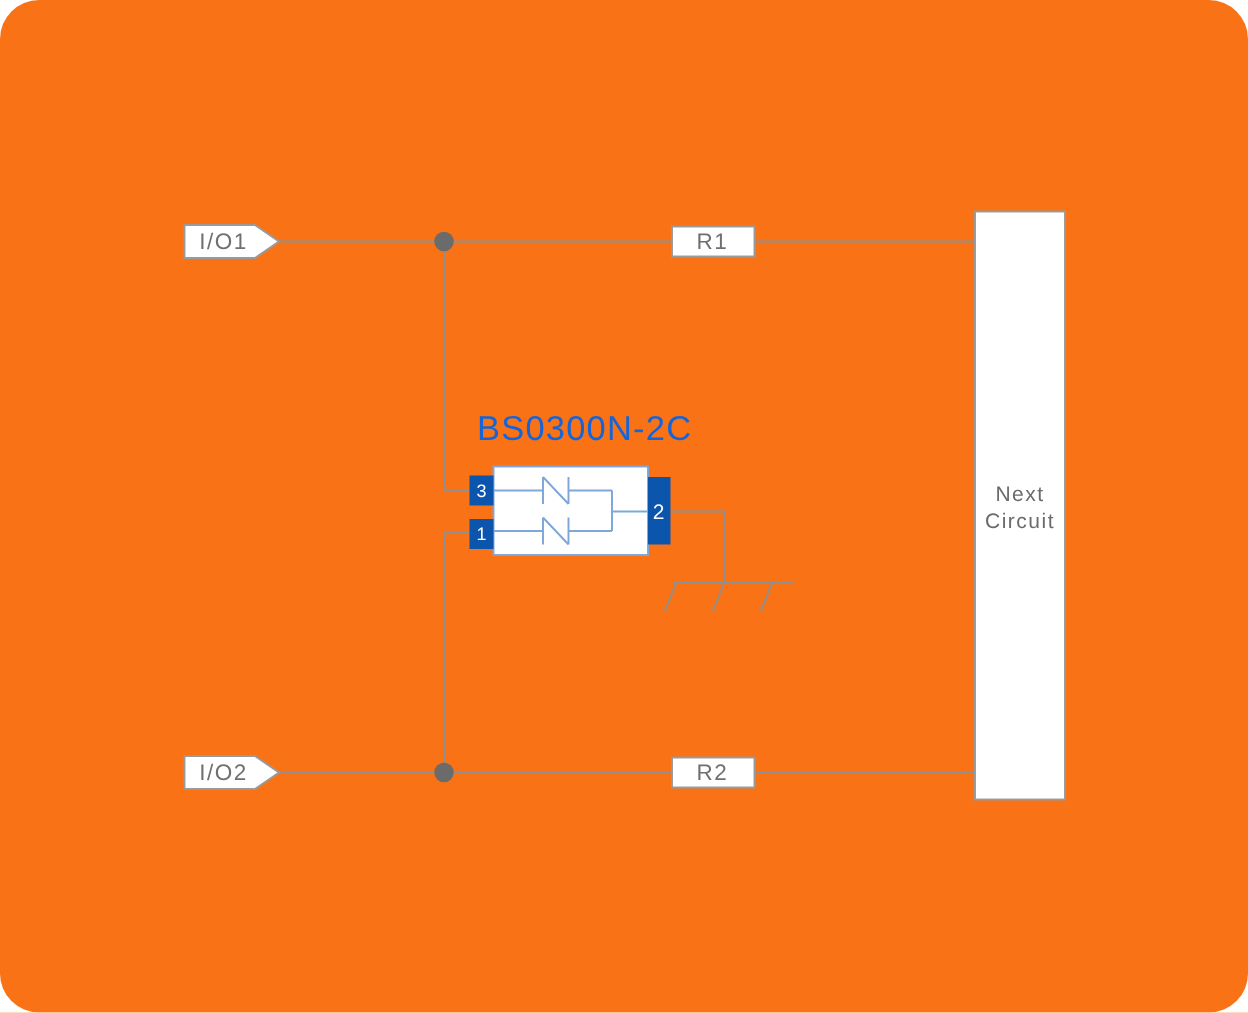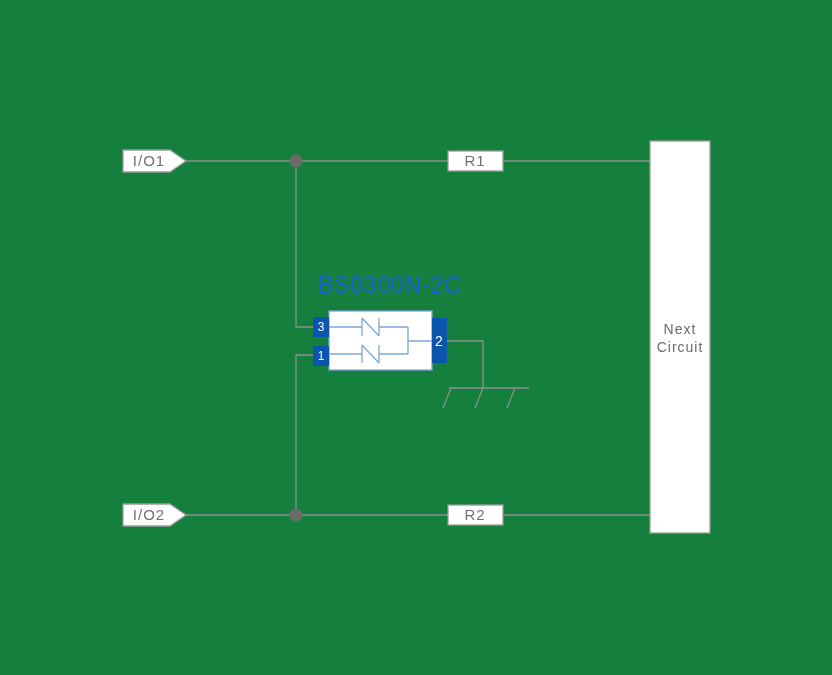--- a/index.html
+++ b/index.html
@@ -1,21 +1,22 @@
 <!DOCTYPE html>
 <html><head>
 <meta charset="utf-8">
 <style>
   html,body{margin:0;padding:0;background:#ffffff;}
   .stage{
     position:relative;
     width:832px;height:675px;
-    background:#15803d;
+    background:#f97316;
     font-family:"Liberation Sans", sans-serif;
     overflow:hidden;
+    border-radius:26px;
   }
   svg{display:block;}
   .wire{stroke:#8f8f8f;stroke-width:1.3;fill:none;}
   .box-gray{stroke:#9a9a9a;stroke-width:1.3;fill:#ffffff;}
   .label-gray{
     fill:#707070;font-size:15px;letter-spacing:1px;
     font-family:"Liberation Sans", sans-serif;
   }
   .next-label{
     fill:#6b6b6b;font-size:14px;letter-spacing:1px;

